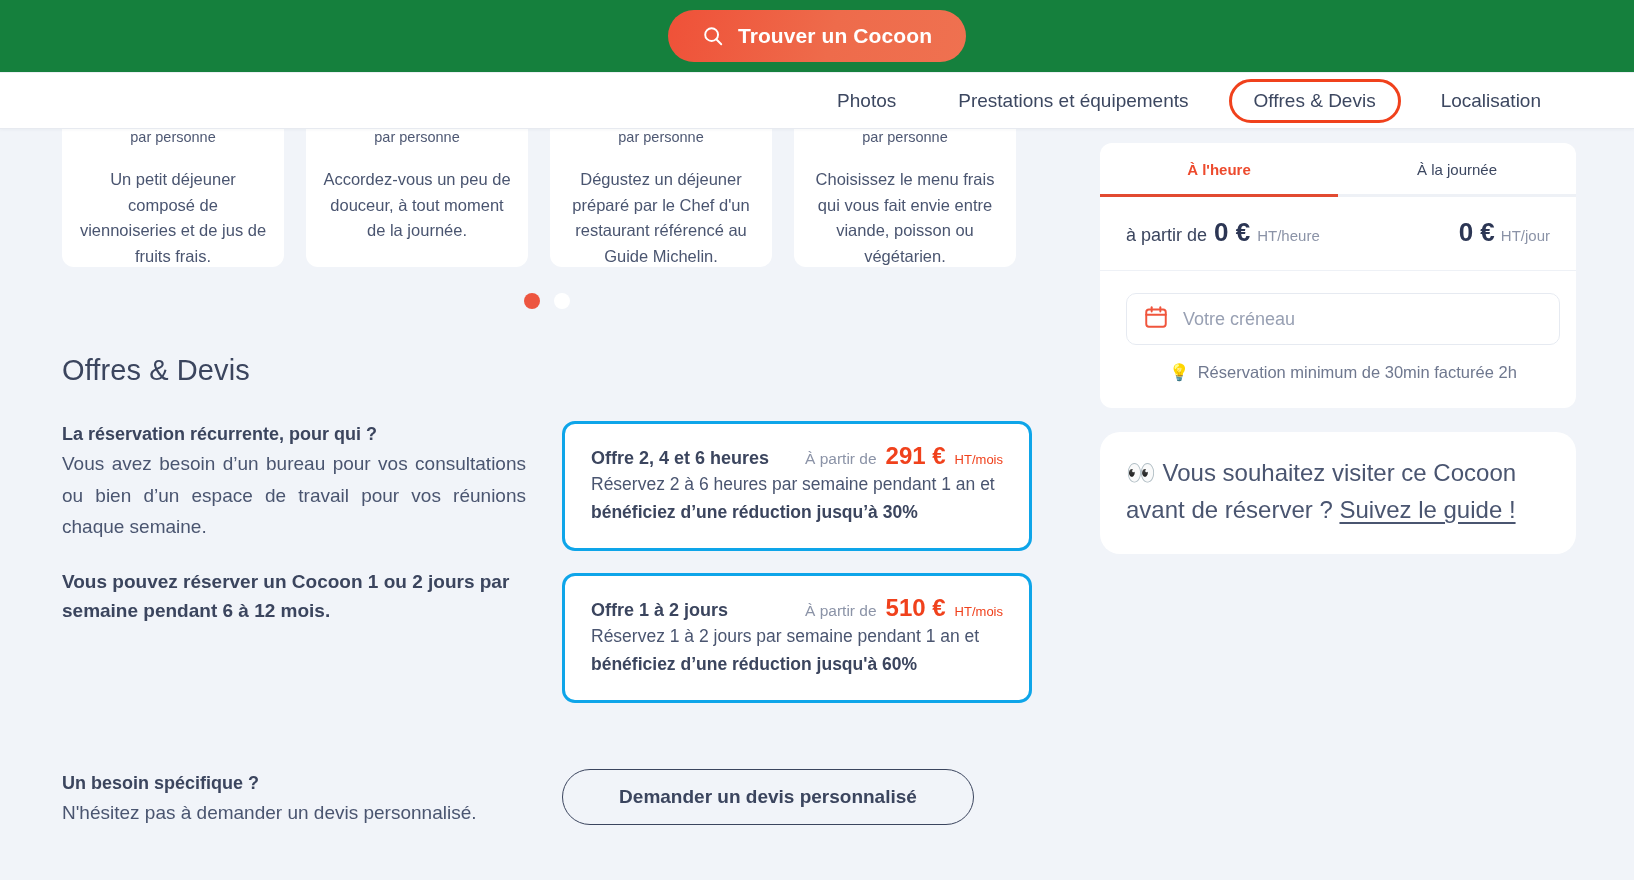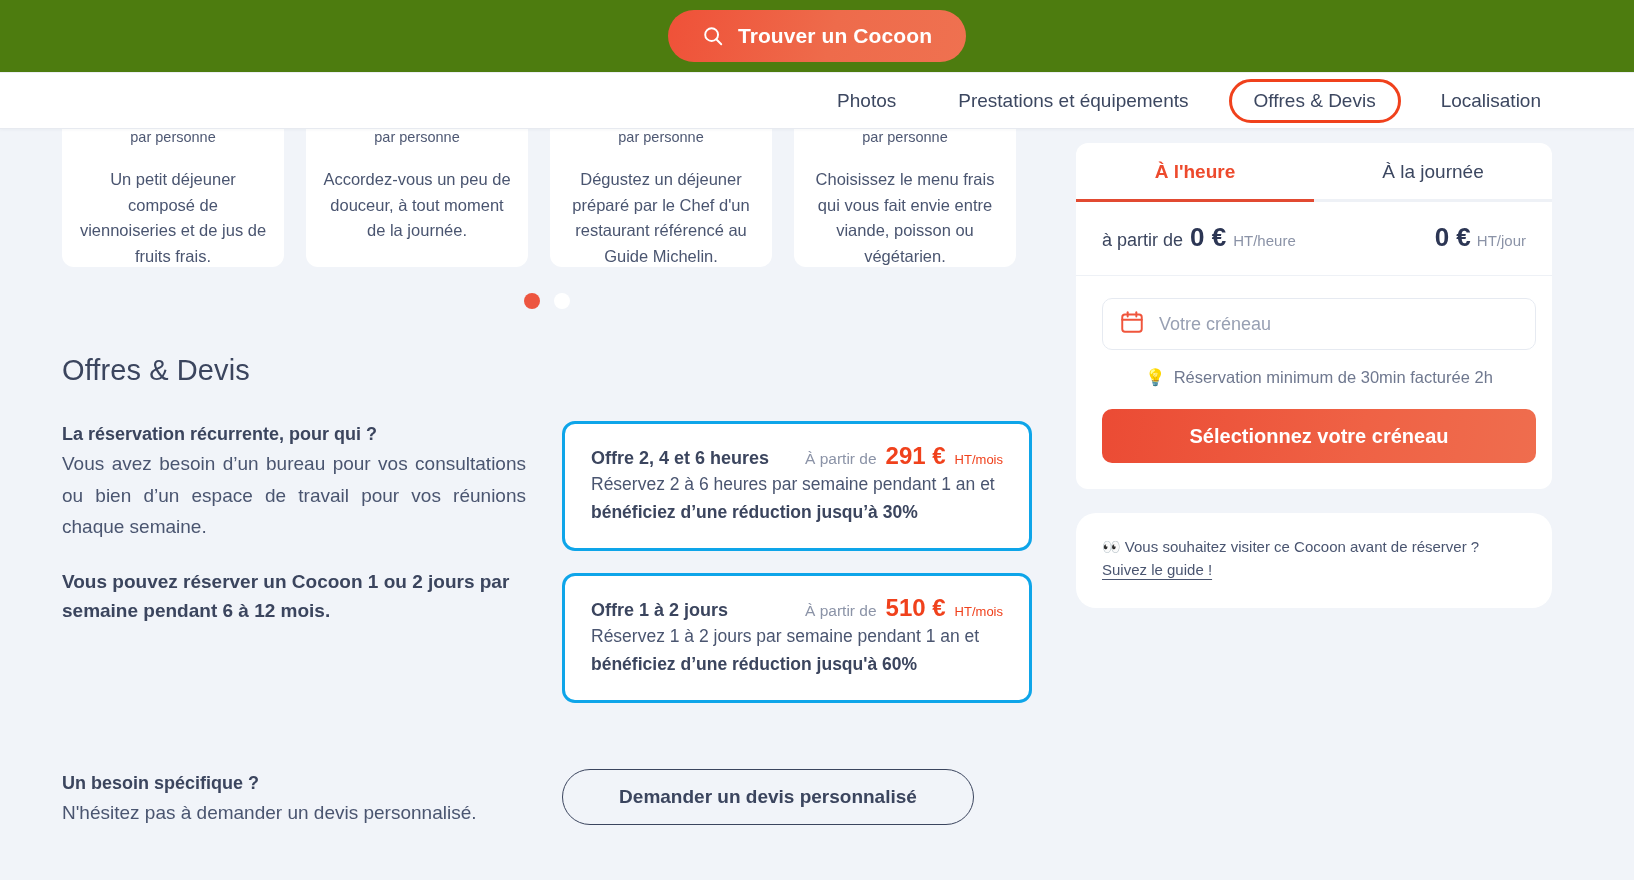--- a/index.html
+++ b/index.html
@@ -7,21 +7,21 @@
     width: 1634px;
     height: 880px;
     font-family: "Liberation Sans", sans-serif;
     background: #ffffff;
     overflow: hidden;
   }
 
   
   .topbar {
     height: 72px;
-    background: #4d7c0f;
+    background: #15803d;
     display: flex;
     align-items: center;
     justify-content: center;
     position: relative;
     z-index: 5;
   }
   .find-btn {
     display: flex;
     align-items: center;
     gap: 14px;
@@ -78,21 +78,21 @@
     color: #3c4760;
   }
 
   
   .page {
     background: #f1f4f9;
     height: 751px;
     position: relative;
     display: flex;
     padding: 0 62px;
-    gap: 44px;
+    gap: 68px;
   }
 
   .left-col { width: 970px; flex: none; position: relative; }
   .right-col { width: 476px; flex: none; padding-top: 14px; }
 
   
   .cards-row {
     display: flex;
     gap: 22px;
     padding-top: 0px;
@@ -224,21 +224,21 @@
   
   .panel {
     background: #ffffff;
     border-radius: 12px;
     overflow: hidden;
   }
   .tabs { display: flex; }
   .tab {
     flex: 1;
     text-align: center;
-    font-size: 19px;
+    font-size: 15px;
     padding: 18px 0 16px 0;
     color: #3c4760;
     cursor: pointer;
     border-bottom: 3px solid #eef1f6;
   }
   .tab.active { color: #ed4a2d; font-weight: 700; border-bottom: 3px solid #e24a31; }
 
   .price-row {
     display: flex;
     align-items: baseline;
@@ -284,21 +284,21 @@
     font-weight: 700;
     cursor: pointer;
     font-family: "Liberation Sans", sans-serif;
   }
 
   .visit-card {
     background: #ffffff;
     border-radius: 20px;
     margin-top: 24px;
     padding: 22px 26px 26px 26px;
-    font-size: 15px;
+    font-size: 24px;
     color: #4a5570;
     line-height: 1.55;
   }
   .visit-link {
     color: #4a5570;
     text-decoration: underline;
     text-underline-offset: 4px;
     cursor: pointer;
   }
 </style>
@@ -440,21 +440,20 @@
           </span>
           <span class="slot-placeholder">Votre créneau</span>
         </div>
 
         <div class="hint">
 
           <span>💡</span>
           <span>Réservation minimum de 30min facturée 2h</span>
         </div>
 
-        <button class="cta">Sélectionnez votre créneau</button>
       </div>
     </div>
 
     <div class="visit-card">
       <span>👀</span><span> Vous souhaitez visiter ce Cocoon avant de réserver ? </span><span class="visit-link">Suivez le guide !</span>
     </div>
 
   </div>
 </div>
 

